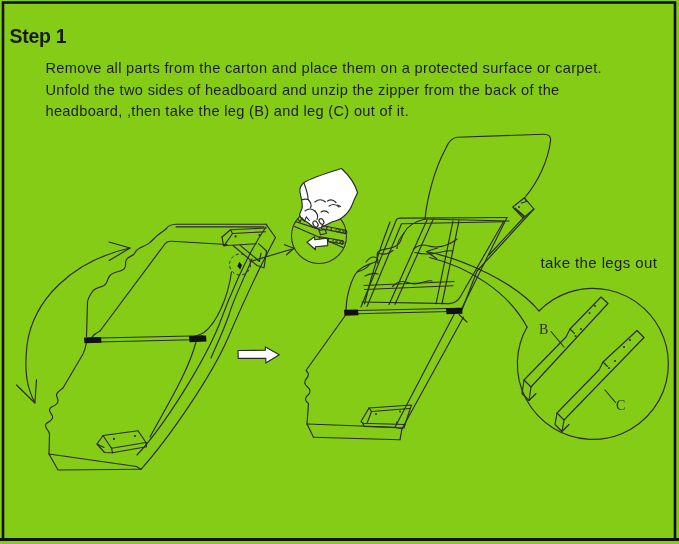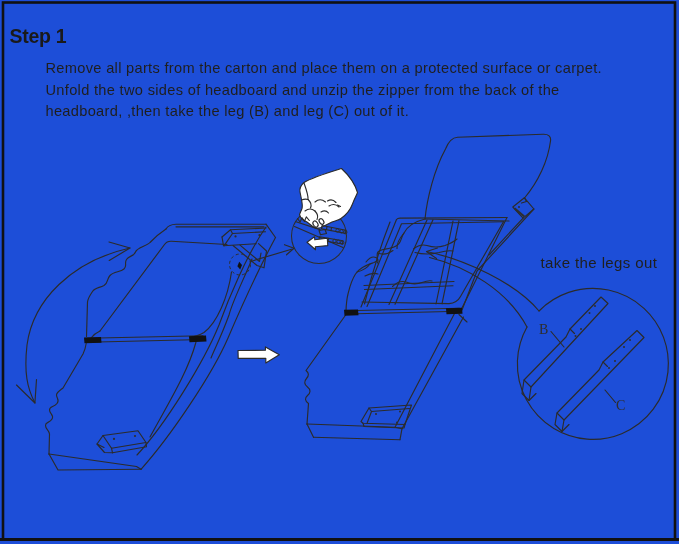--- a/index.html
+++ b/index.html
@@ -1,16 +1,16 @@
 <!DOCTYPE html>
 <html><head>
 <meta charset="utf-8">
 <style>
   html,body{margin:0;padding:0;background:#ffffff;}
-  #page{position:relative;width:679px;height:544px;background:#1d4ed8;font-family:"Liberation Sans",sans-serif;}
+  #page{position:relative;width:679px;height:544px;background:#84cc16;font-family:"Liberation Sans",sans-serif;}
   svg{position:absolute;left:0;top:0;}
   .ln{fill:none;stroke:#2b2b2b;stroke-width:1.15;stroke-linecap:round;stroke-linejoin:round;}
   .lnw{fill:#ffffff;stroke:#2b2b2b;stroke-width:1.15;stroke-linejoin:round;}
   .blk{fill:#111;stroke:none;}
 </style>
 </head>
 <body>
 <div id="page">
 <svg width="679" height="544" viewBox="0 0 679 544">
 

